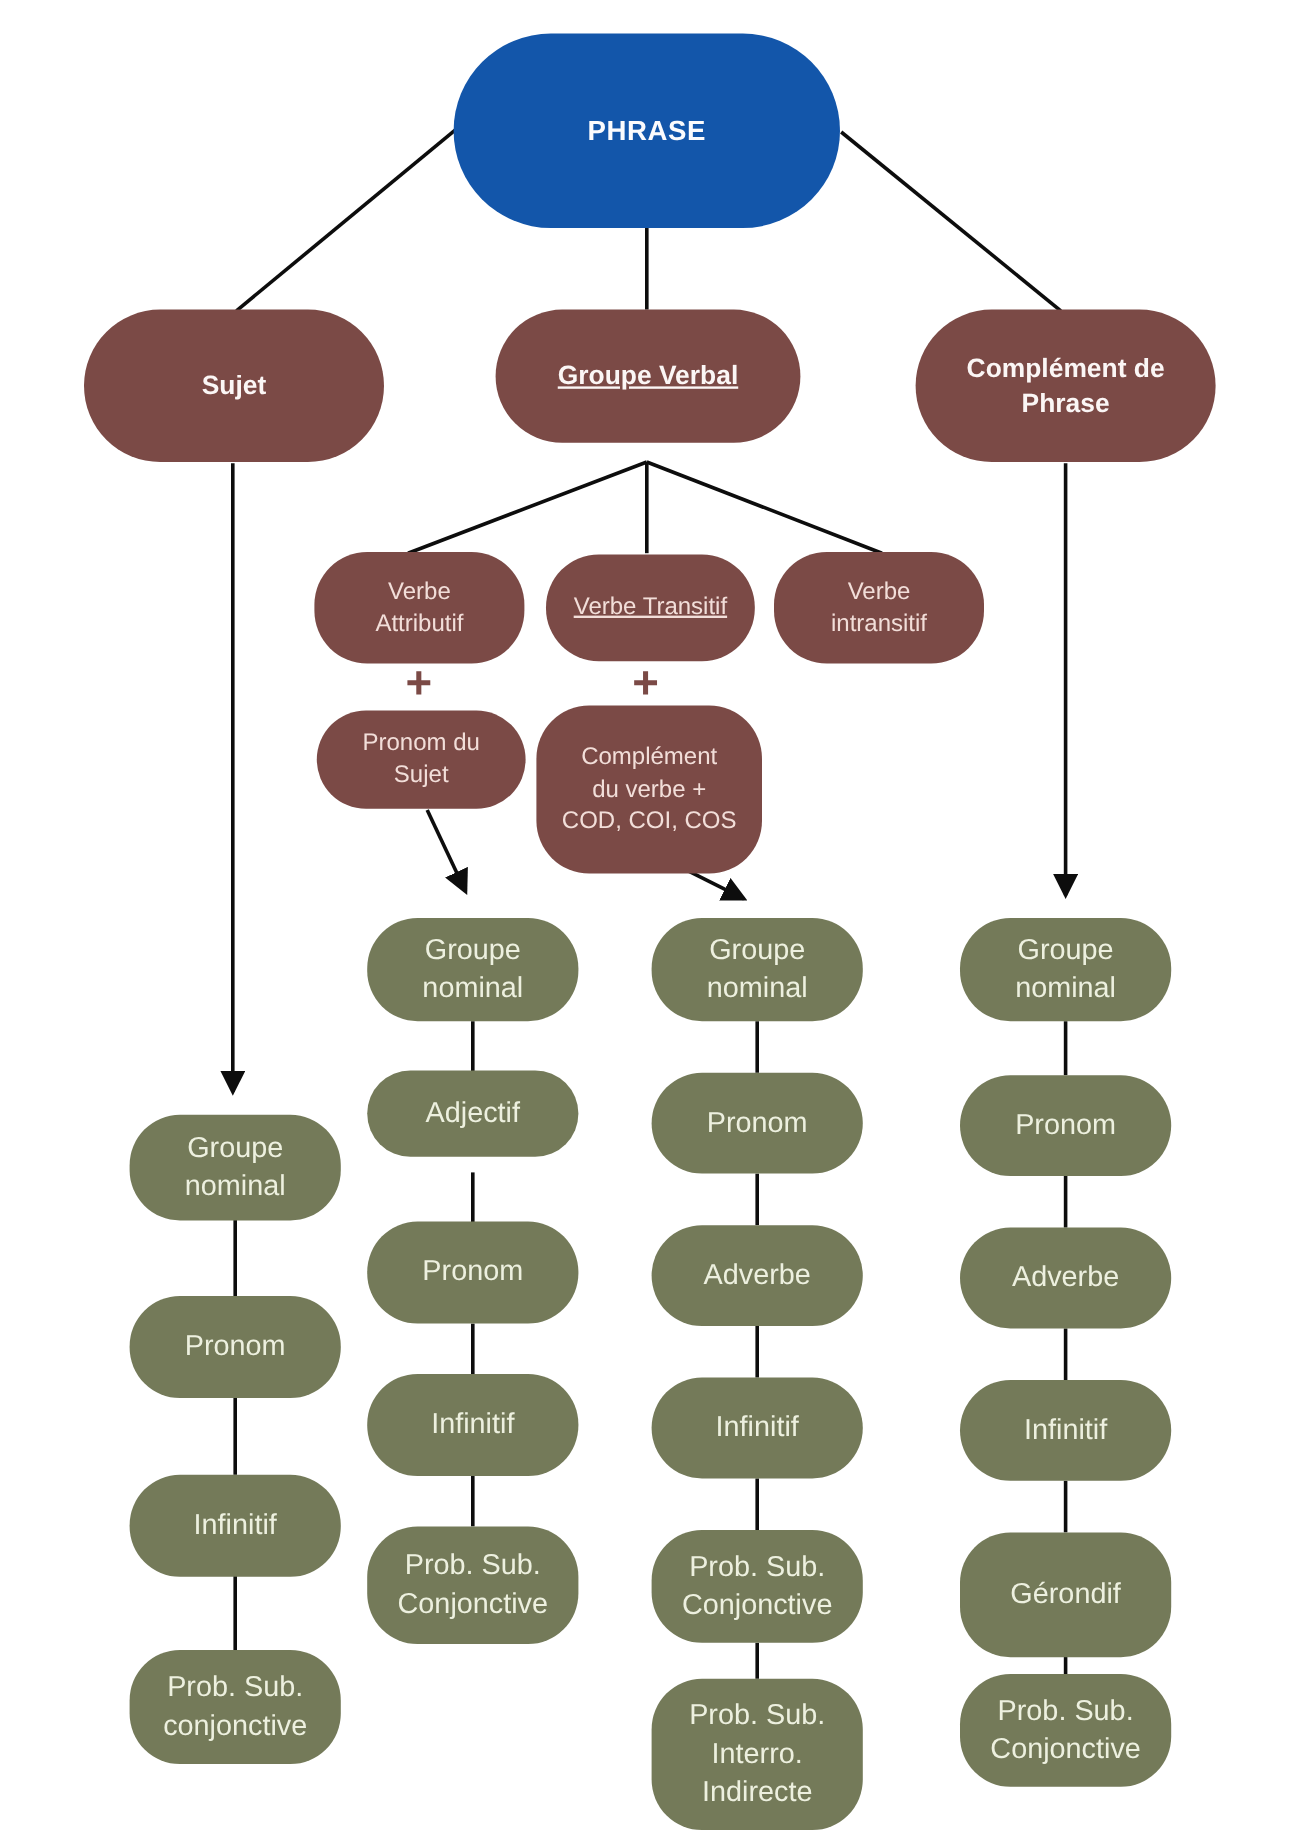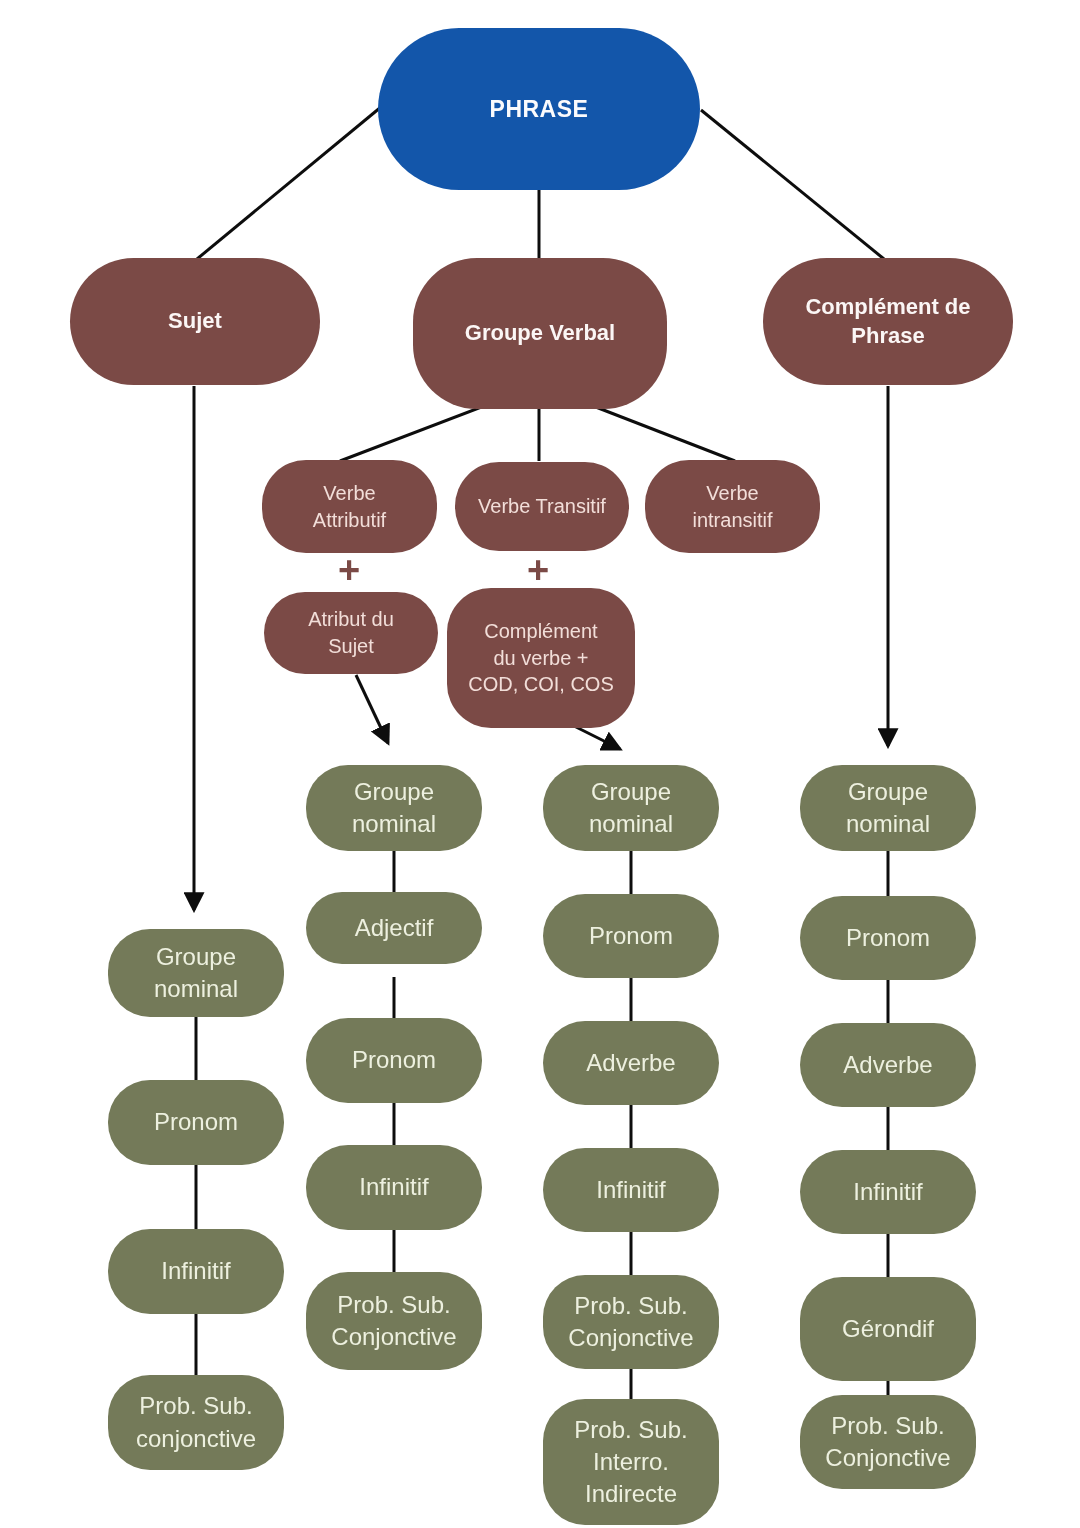--- a/index.html
+++ b/index.html
@@ -86,34 +86,34 @@
       <line x1="888" y1="980" x2="888" y2="1023"></line>
       <line x1="888" y1="1107" x2="888" y2="1150"></line>
       <line x1="888" y1="1234" x2="888" y2="1277"></line>
       <line x1="888" y1="1361" x2="888" y2="1395"></line>
     </g>
   </svg>
 
   <div class="node root" style="left:378px;top:28px;width:322px;height:162px;">PHRASE</div>
 
   <div class="node branch-bold" style="left:70px;top:258px;width:250px;height:127px;">Sujet</div>
-  <div class="node branch-bold" style="left:413px;top:258px;width:254px;height:151px;">Groupe Verbal</div>
+  <div class="node branch-bold" style="left:413px;top:258px;width:254px;height:111px;text-decoration:underline;">Groupe Verbal</div>
   <div class="node branch-bold" style="left:763px;top:258px;width:250px;height:127px;text-align:center;">Complément de
 Phrase</div>
 
   <div class="node branch-soft" style="left:262px;top:460px;width:175px;height:93px;">Verbe
 Attributif</div>
-  <div class="node branch-soft" style="left:455px;top:462px;width:174px;height:89px;">Verbe Transitif</div>
+  <div class="node branch-soft" style="left:455px;top:462px;width:174px;height:89px;text-decoration:underline;">Verbe Transitif</div>
   <div class="node branch-soft" style="left:645px;top:460px;width:175px;height:93px;">Verbe
 intransitif</div>
 
   <div class="plus" style="left:324px;top:551px;">+</div>
   <div class="plus" style="left:513px;top:551px;">+</div>
 
-  <div class="node branch-soft" style="left:264px;top:592px;width:174px;height:82px;">Atribut du
+  <div class="node branch-soft" style="left:264px;top:592px;width:174px;height:82px;">Pronom du
 Sujet</div>
   <div class="node branch-soft" style="left:447px;top:588px;width:188px;height:140px;padding:4px 6px;">Complément
 du verbe +
 COD, COI, COS</div>
 
   <div class="node leaf" style="left:108px;top:929px;width:176px;height:88px;">Groupe
 nominal</div>
   <div class="node leaf" style="left:108px;top:1080px;width:176px;height:85px;">Pronom</div>
   <div class="node leaf" style="left:108px;top:1229px;width:176px;height:85px;">Infinitif</div>
   <div class="node leaf" style="left:108px;top:1375px;width:176px;height:95px;">Prob. Sub.

